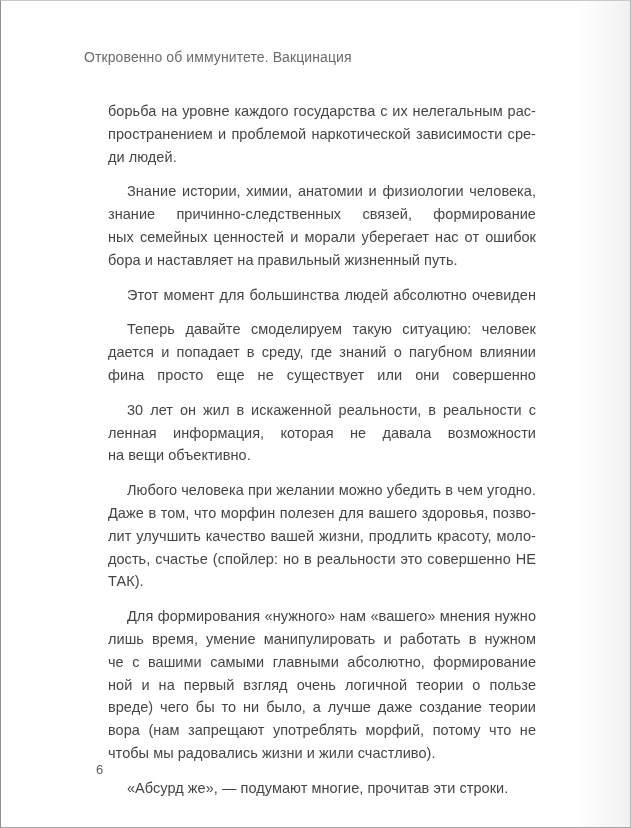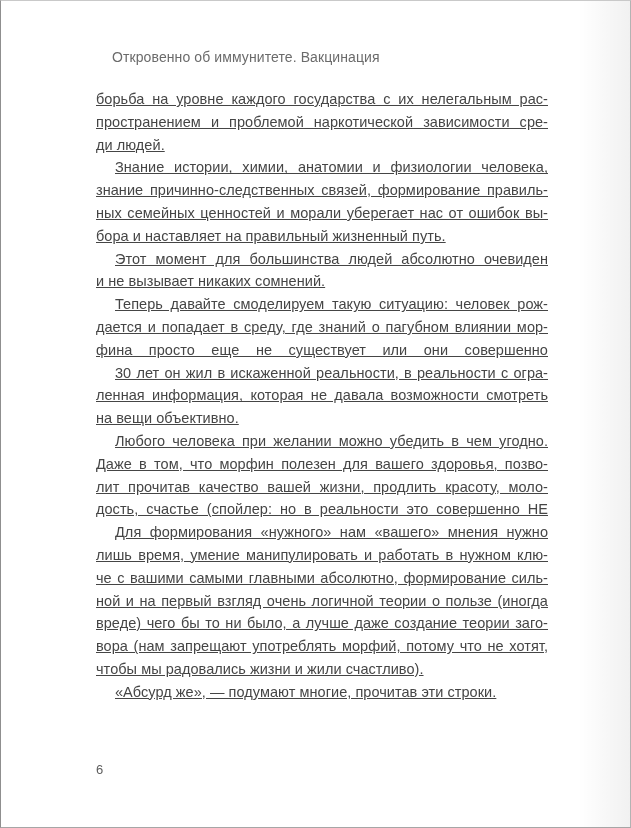--- a/index.html
+++ b/index.html
@@ -25,36 +25,36 @@
     position: absolute;
     top: 0;
     bottom: 0;
     right: 0;
     width: 52px;
     background: linear-gradient(to right, rgba(0,0,0,0), rgba(0,0,0,0.055));
     pointer-events: none;
   }
   .running-header {
     position: absolute;
-    left: 111px;
+    left: 83px;
     top: 48px;
     font-size: 14px;
     letter-spacing: 0.1px;
     color: #6b6b6b;
   }
   .body-text {
     position: absolute;
     left: 95px;
     top: 87px;
     width: 452px;
     font-size: 14.5px;
     color: #454545;
     letter-spacing: 0.05px;
   }
-  .para { margin: 0; padding: 0; text-decoration: underline; }
+  .para { margin: 12px; padding: 0; }
   .line {
     height: 22.8px;
     line-height: 22.8px;
     text-align: justify;
     text-align-last: justify;
     white-space: normal;
     overflow: hidden;
   }
   .line.last {
     text-align-last: left;
@@ -83,37 +83,37 @@
         <div class="line last">ди людей.</div>
       </div>
       <div class="para indent">
         <div class="line">Знание истории, химии, анатомии и физиологии человека,</div>
         <div class="line">знание причинно-следственных связей, формирование правиль-</div>
         <div class="line">ных семейных ценностей и морали уберегает нас от ошибок вы-</div>
         <div class="line last">бора и наставляет на правильный жизненный путь.</div>
       </div>
       <div class="para indent">
         <div class="line">Этот момент для большинства людей абсолютно очевиден</div>
-        <div class="line last">и не вызывает никаких сомнений.</div>
       </div>
       <div class="para indent">
         <div class="line">Теперь давайте смоделируем такую ситуацию: человек рож-</div>
         <div class="line">дается и попадает в среду, где знаний о пагубном влиянии мор-</div>
         <div class="line last">фина просто еще не существует или они совершенно скрываются.</div>
       </div>
       <div class="para indent">
         <div class="line">30 лет он жил в искаженной реальности, в реальности с огра-</div>
         <div class="line">ленная информация, которая не давала возможности смотреть</div>
         <div class="line last">на вещи объективно.</div>
       </div>
       <div class="para indent">
         <div class="line">Любого человека при желании можно убедить в чем угодно.</div>
         <div class="line">Даже в том, что морфин полезен для вашего здоровья, позво-</div>
-        <div class="line">лит прочитав качество вашей жизни, продлить красоту, моло-</div>
+        <div class="line">лит улучшить качество вашей жизни, продлить красоту, моло-</div>
         <div class="line">дость, счастье (спойлер: но в реальности это совершенно НЕ</div>
+        <div class="line last">ТАК).</div>
       </div>
       <div class="para indent">
         <div class="line">Для формирования «нужного» нам «вашего» мнения нужно</div>
         <div class="line">лишь время, умение манипулировать и работать в нужном клю-</div>
         <div class="line">че с вашими самыми главными абсолютно, формирование силь-</div>
         <div class="line">ной и на первый взгляд очень логичной теории о пользе (иногда</div>
         <div class="line">вреде) чего бы то ни было, а лучше даже создание теории заго-</div>
         <div class="line">вора (нам запрещают употреблять морфий, потому что не хотят,</div>
         <div class="line last">чтобы мы радовались жизни и жили счастливо).</div>
       </div>

